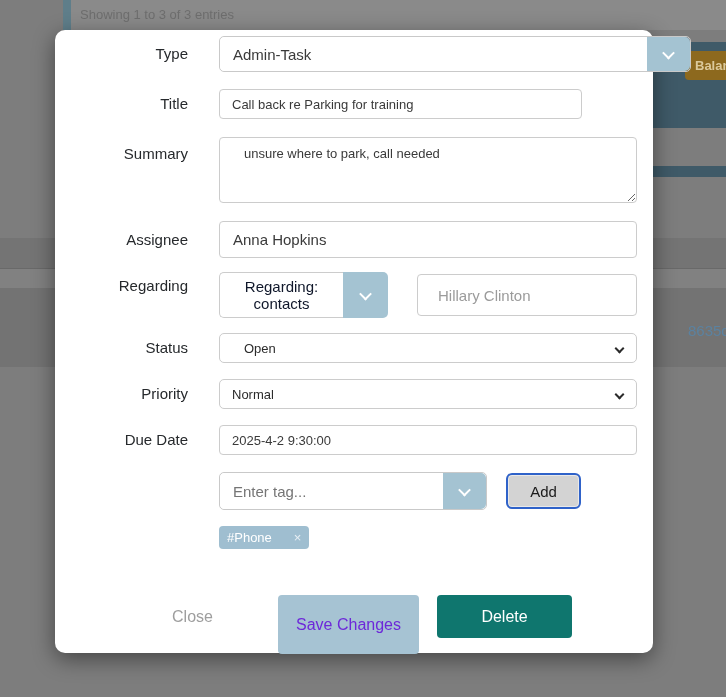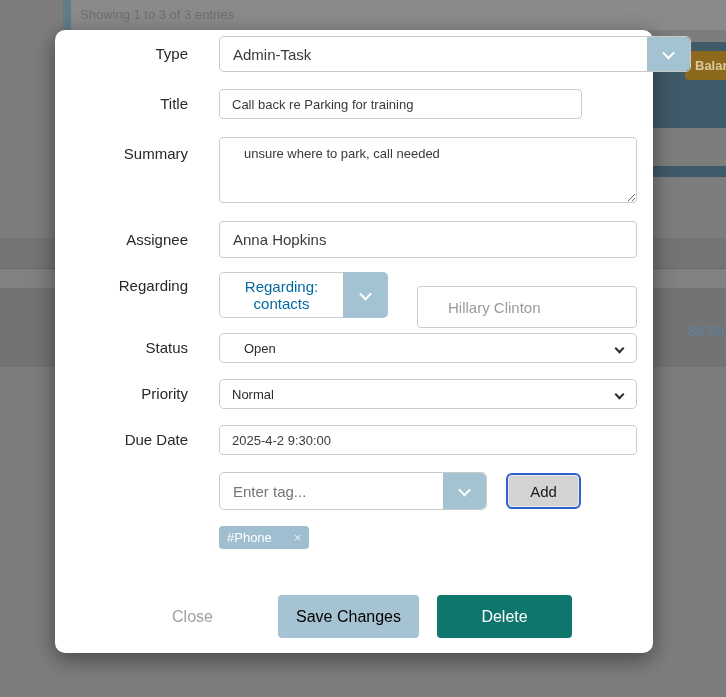--- a/index.html
+++ b/index.html
@@ -43,44 +43,44 @@
   .chev { display:inline-block; width:9px; height:9px; border-left:2px solid #fff; border-bottom:2px solid #fff; transform:rotate(-45deg) translate(1px,-1px); }
   .chev-dark { display:inline-block; width:7px; height:7px; border-left:2px solid #2b2b2b; border-bottom:2px solid #2b2b2b; transform:rotate(-45deg); }
 
   .title-input { top:59px; width:363px; height:30px; font-size:13px; padding-left:12px; }
   .summary-area { top:107px; width:418px; height:66px; font-size:13px; padding:8px 24px; resize:both; }
   .assignee-input { top:191px; width:418px; height:37px; font-size:15px; padding-left:13px; }
 
   .rg-group { top:242px; width:169px; height:46px; display:flex; }
   .rg-box { width:124px; border:1px solid #cccccc; border-right:none; border-radius:5px 0 0 5px;
             display:flex; flex-direction:column; align-items:center; justify-content:center;
-            color:#0369a1; font-size:15px; line-height:1.15; background:#fff; cursor:pointer; }
+            color:#0f172a; font-size:15px; line-height:1.15; background:#fff; cursor:pointer; }
   .rg-btn { width:45px; background:#a4c3d2; border:none; border-radius:0 5px 5px 0; display:flex; align-items:center; justify-content:center; cursor:pointer; }
-  .rg-input { top:256px; left:362px; width:220px; height:42px; font-size:15px; padding-left:30px; }
+  .rg-input { top:244px; left:362px; width:220px; height:42px; font-size:15px; padding-left:20px; }
 
   .sel { width:418px; height:30px; border:1px solid #cccccc; border-radius:5px; background:#fff;
          display:flex; align-items:center; font-size:13px; color:#2b2b2b; padding-left:12px; position:absolute; cursor:pointer; }
   .sel .chev-dark { position:absolute; right:13px; top:11px; }
   .status-select { top:303px;padding-left:24px; }
   .priority-select { top:349px; }
   .duedate-input { top:395px; width:418px; height:30px; font-size:13px; padding-left:12px; }
 
   .tag-group { top:442px; width:268px; height:38px; display:flex; border:1px solid #c9c9c9; border-radius:5px; }
   .tag-input { flex:1; border:none; border-radius:5px 0 0 5px; font-size:15px; padding-left:13px; color:#3a3a3a; outline:none; min-width:0; }
   .add-btn { position:absolute; left:451px; top:443px; width:75px; height:36px; background:#d3d3d3;
              border:2px solid #2f62c9; border-radius:6px; box-shadow:inset 0 0 0 1px #e9e9e9;
              font-size:15px; color:#1a1a1a; cursor:pointer; }
 
   .tag-chip { position:absolute; left:164px; top:496px; height:23px; background:#9fbed0; border-radius:4px;
               color:#ffffff; font-size:13px; display:inline-flex; align-items:center; padding:0 8px; gap:22px; }
   .chip-x { color:#e8eff4; font-size:13px; cursor:pointer; }
 
   .btn-row button { border:none; font-size:16px; cursor:pointer; }
   .close-btn { position:absolute; left:100px; top:565px; width:75px; height:43px; background:transparent; color:#9e9e9e; }
-  .save-btn { position:absolute; left:223px; top:565px; width:141px; height:43px; background:#a6c3d3; color:#000000; border-radius:4px; }
+  .save-btn { position:absolute; left:223px; top:565px; width:141px; height:59px; background:#a6c3d3; color:#6d28d9; border-radius:4px; }
   .delete-btn { position:absolute; left:382px; top:565px; width:135px; height:43px; background:#0f766e; color:#ffffff; border-radius:4px; }
 </style>
 </head>
 <body>
 
 <div class="bg-layer">
   <div class="bg-header-strip"></div>
   <div class="bg-accent-bar"></div>
   <div class="bg-table-info">Showing 1 to 3 of 3 entries</div>
 

